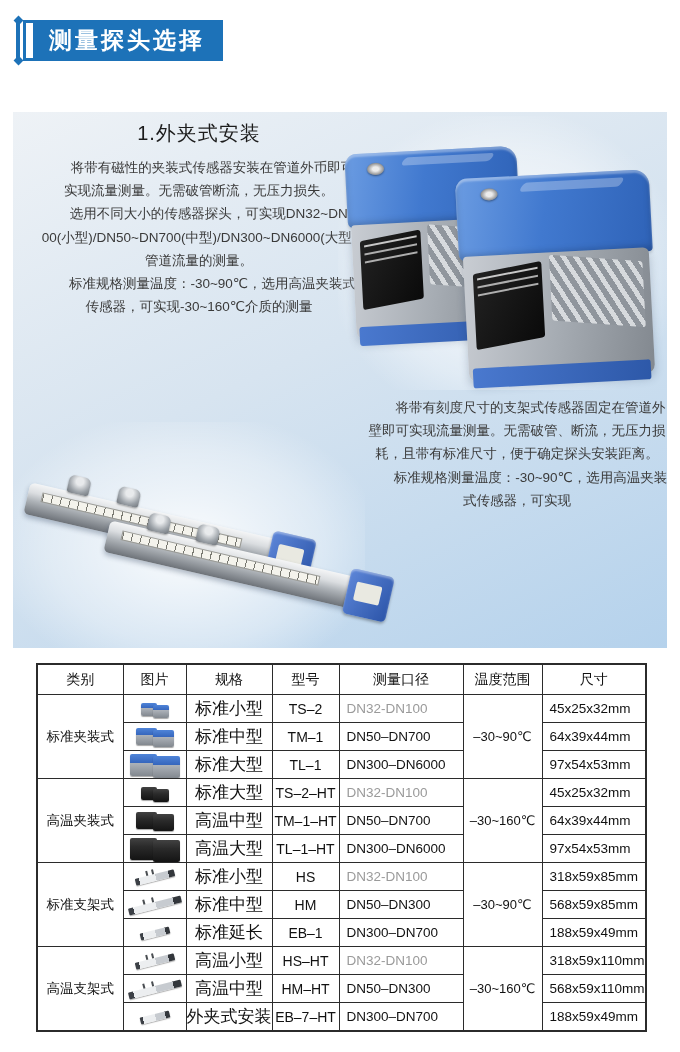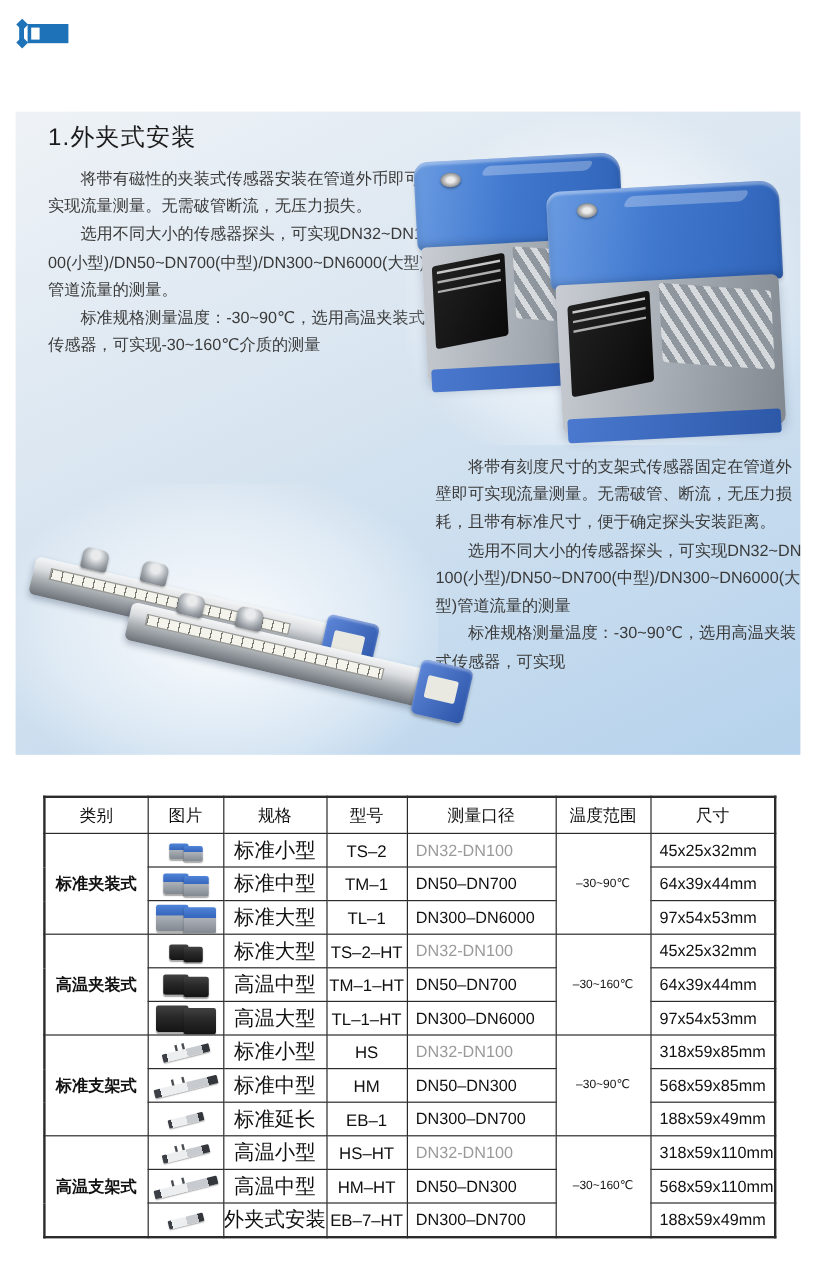--- a/index.html
+++ b/index.html
@@ -14,22 +14,22 @@
   .hdr{position:absolute;left:14px;top:20px;display:flex;align-items:stretch;}
   .dimline{position:relative;width:8px;margin-right:1px;}
   .dimline .bar{position:absolute;left:2px;top:2px;bottom:2px;width:4px;background:var(--accent);}
   .dimline .d1,.dimline .d2{position:absolute;left:1px;width:7px;height:7px;background:var(--accent);transform:rotate(45deg);}
   .dimline .d1{top:-3px}.dimline .d2{bottom:-3px}
   .titlebox{position:relative;background:var(--accent);color:#fff;padding:8px 18px 8px 16px;display:flex;align-items:center;}
   .titlebox .stripe{position:absolute;left:3px;top:3px;bottom:3px;width:7px;background:#fff;}
   .titlebox .t{margin-left:10px;font-size:23px;font-weight:bold;letter-spacing:3px;line-height:1.1;}
 
   
-  .panel{position:absolute;left:13px;top:93px;width:654px;height:536px;
-         background:linear-gradient(155deg,var(--panel-top) 0%,var(--panel-mid) 45%,var(--panel-bottom) 100%);}
+  .panel{position:absolute;left:13px;top:112px;width:654px;height:536px;
+         background:linear-gradient(155deg,var(--panel-top) 0%,var(--panel-mid) 45%,var(--panel-bottom) 100%);text-align:center;}
   .sec{position:absolute;}
   .sec h2{margin:0 0 9px 0;font-size:20px;font-weight:500;color:#1c1c1c;letter-spacing:1px;}
   .sec p{margin:0;font-size:13.5px;line-height:1.72;text-indent:2em;color:#3a3a3a;word-break:break-all;}
   .sec1{left:27px;top:8px;width:318px;}
   .sec2{left:350px;top:284px;width:308px;}
 
   
   .photo{position:absolute;}
   .photo-clamp{left:325px;top:4px;width:335px;height:274px;
       background:radial-gradient(ellipse at 50% 55%,rgba(255,255,255,.9) 0%,rgba(255,255,255,.35) 55%,rgba(255,255,255,0) 75%);}
@@ -74,26 +74,26 @@
       background:radial-gradient(circle at 50% 28%,#e8eaec 22%,#9aa0a6 65%,#6e7379 100%);
       box-shadow:0 1px 2px rgba(0,0,0,.35);}
   .railbig .k1{left:13%}.railbig .k2{left:31%}
 
   
   .spec-table{position:absolute;left:36px;top:663px;width:609px;border-collapse:collapse;table-layout:fixed;
       border:2px solid var(--tborder);background:#fff;color:#111;}
   .spec-table th,.spec-table td{border:1px solid var(--tborder);padding:0;text-align:center;vertical-align:middle;overflow:hidden;white-space:nowrap;}
   .spec-table th{height:29px;font-size:14px;font-weight:normal;}
   .spec-table td{height:27px;font-size:13px;}
-  td.cat{font-weight:bold;font-size:13.5px;}
+  td.cat{font-weight:normal;font-size:13.5px;}
   td.spec{font-weight:normal;font-size:17px;margin-left:12px;}
   td.model{font-size:14px;}
   td.diam,td.size{text-align:left;padding-left:7px;font-size:13.5px;}
   td.diam.muted{color:var(--muted);}
-  td.temp{font-size:10px;}
+  td.temp{font-size:13px;}
   
   .thumb{display:inline-flex;align-items:flex-end;justify-content:center;vertical-align:middle;}
   .cbox{display:inline-block;border-radius:2px;box-shadow:0 1px 1px rgba(0,0,0,.35);}
   .cbox + .cbox{margin-left:-4px;transform:translateY(2px);}
   .v-blue .cbox{background:linear-gradient(180deg,#4f84d8 0%,#3666bd 40%,#adb2b9 41%,#82888f 100%);}
   .v-black .cbox{background:linear-gradient(180deg,#424242 0%,#2a2a2a 40%,#141414 100%);}
   .rbar{display:inline-block;height:7px;position:relative;transform:rotate(-14deg);border-radius:1px;
       background:linear-gradient(90deg,#3c4046 0 10%,#eceef0 10% 52%,#c7cbd0 52% 85%,#33373c 85% 100%);
       box-shadow:0 1px 1px rgba(0,0,0,.3);}
   .pin{position:absolute;top:-5px;width:2px;height:5px;background:#4a4e52;}
@@ -105,20 +105,21 @@
 <div id="page">
 
   <div class="hdr">
     <div class="dimline">
       <i class="d1"></i>
         <i class="bar"></i>
         <i class="d2"></i>
     </div>
     <div class="titlebox">
       <i class="stripe"></i>
+      <span class="t">测量探头选择</span>
     </div>
   </div>
 
   <div class="panel">
 
     <div class="sec sec1">
       <h2>1.外夹式安装</h2>
       <p>将带有磁性的夹装式传感器安装在管道外币即可实现流量测量。无需破管断流，无压力损失。</p>
       <p>选用不同大小的传感器探头，可实现DN32~DN100(小型)/DN50~DN700(中型)/DN300~DN6000(大型)管道流量的测量。</p>
       <p>标准规格测量温度：-30~90℃，选用高温夹装式传感器，可实现-30~160℃介质的测量</p>
@@ -173,21 +174,20 @@
           <i class="knob k1"></i>
           <i class="knob k2"></i>
         <span class="cap">
             <i></i>
           </span>
       </div>
     </div>
 
     <div class="sec sec2">
       <p>将带有刻度尺寸的支架式传感器固定在管道外壁即可实现流量测量。无需破管、断流，无压力损耗，且带有标准尺寸，便于确定探头安装距离。</p>
-      <p>选用不同大小的传感器探头，可实现DN32~DN100(小型)/DN50~DN700(中型)/DN300~DN6000(大型)管道流量的测量</p>
       <p>标准规格测量温度：-30~90℃，选用高温夹装式传感器，可实现</p>
     </div>
 
   </div>
 
   <table class="spec-table">
     <colgroup>
       <col style="width:86px">
         <col style="width:63px">
         <col style="width:86px">

